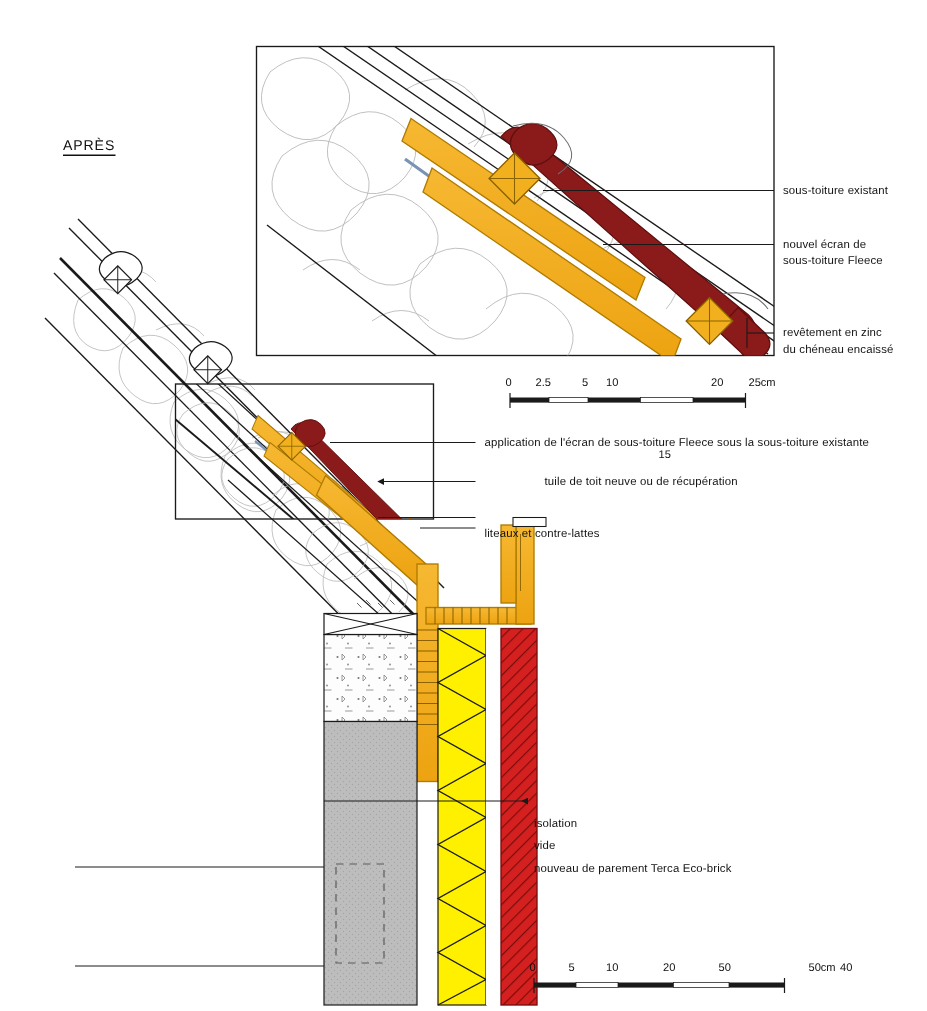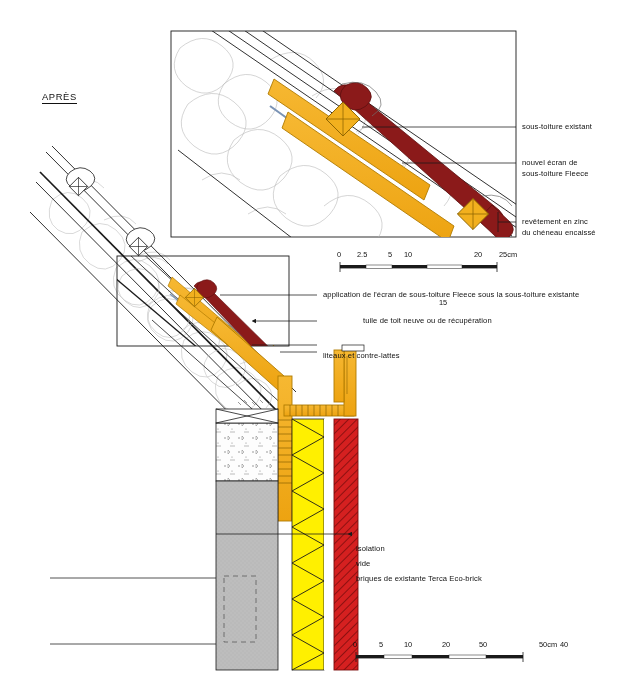--- a/index.html
+++ b/index.html
@@ -316,21 +316,21 @@
   <div class="scalenum" style="left:427px;top:250px;margin-top:48px;">15</div>
   <div class="scalenum" style="left:462px;top:250px;">20</div>
   <div class="scalenum" style="left:487px;top:250px;">25cm</div>
 
   <div class="txt" style="left:311px;top:290px;">application de l'écran de sous-toiture Fleece sous la sous-toiture existante</div>
   <div class="txt" style="left:311px;top:316px;margin-left:40px;">tuile de toit neuve ou de récupération</div>
   <div class="txt" style="left:311px;top:351px;">liteaux et contre-lattes</div>
 
   <div class="txt" style="left:344px;top:544px;text-align:right;">isolation</div>
   <div class="txt" style="left:344px;top:559px;">vide</div>
-  <div class="txt" style="left:344px;top:574px;">briques de existante Terca Eco-brick</div>
+  <div class="txt" style="left:344px;top:574px;">nouveau de parement Terca Eco-brick</div>
 
   <div class="scalenum" style="left:341px;top:640px;">0</div>
   <div class="scalenum" style="left:367px;top:640px;">5</div>
   <div class="scalenum" style="left:392px;top:640px;">10</div>
   <div class="scalenum" style="left:430px;top:640px;">20</div>
   <div class="scalenum" style="left:467px;top:640px;">50</div>
   <div class="scalenum" style="left:504px;top:640px;margin-left:44px;">40</div>
   <div class="scalenum" style="left:527px;top:640px;">50cm</div>
 
 </div>

